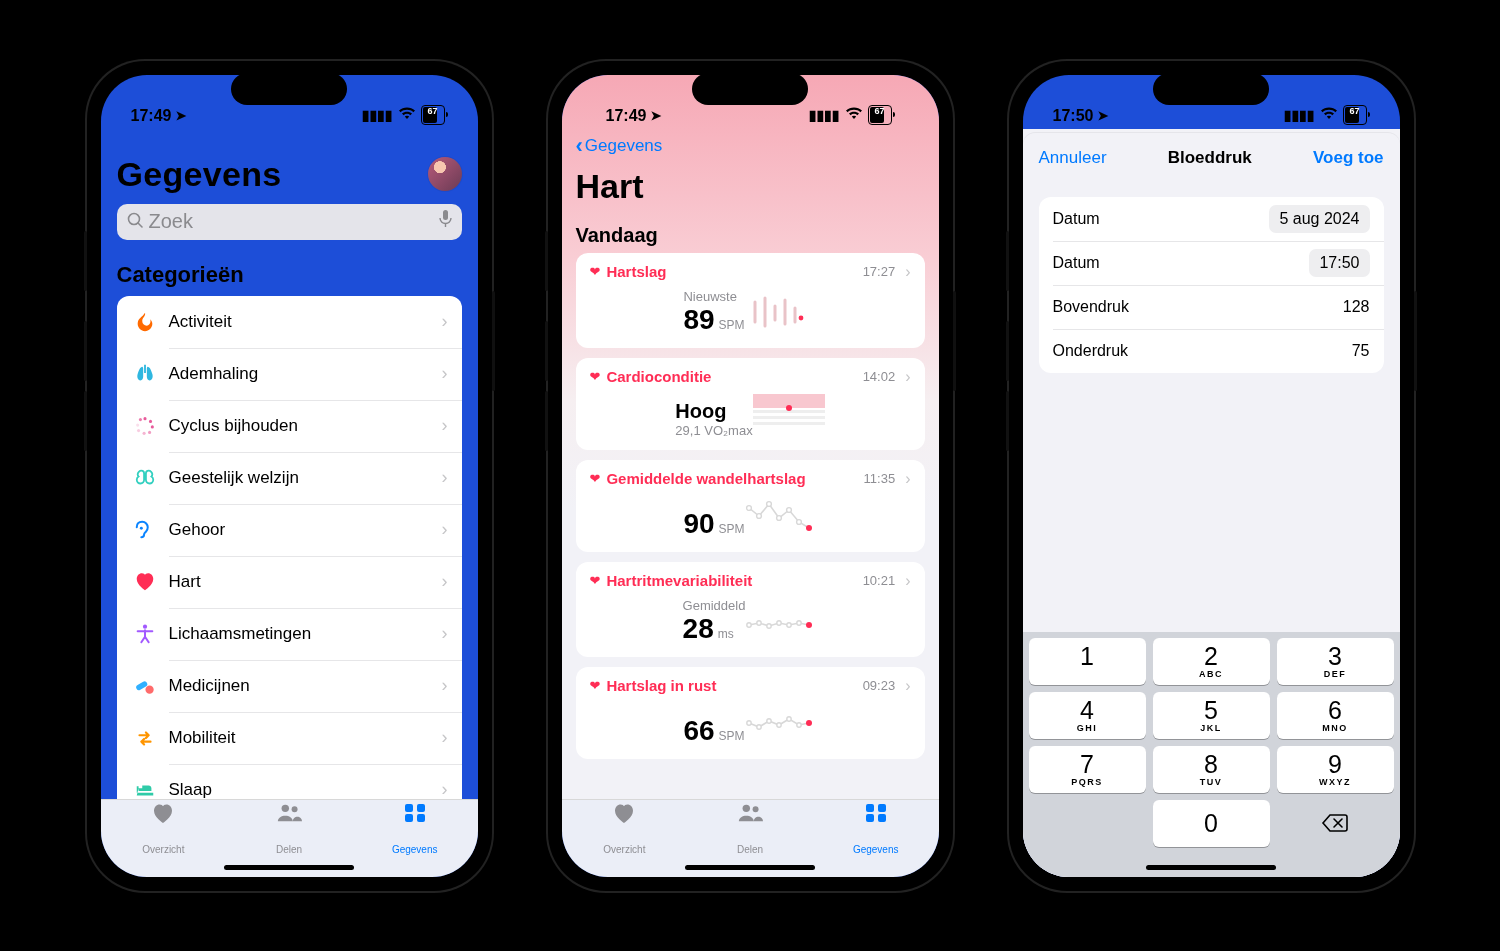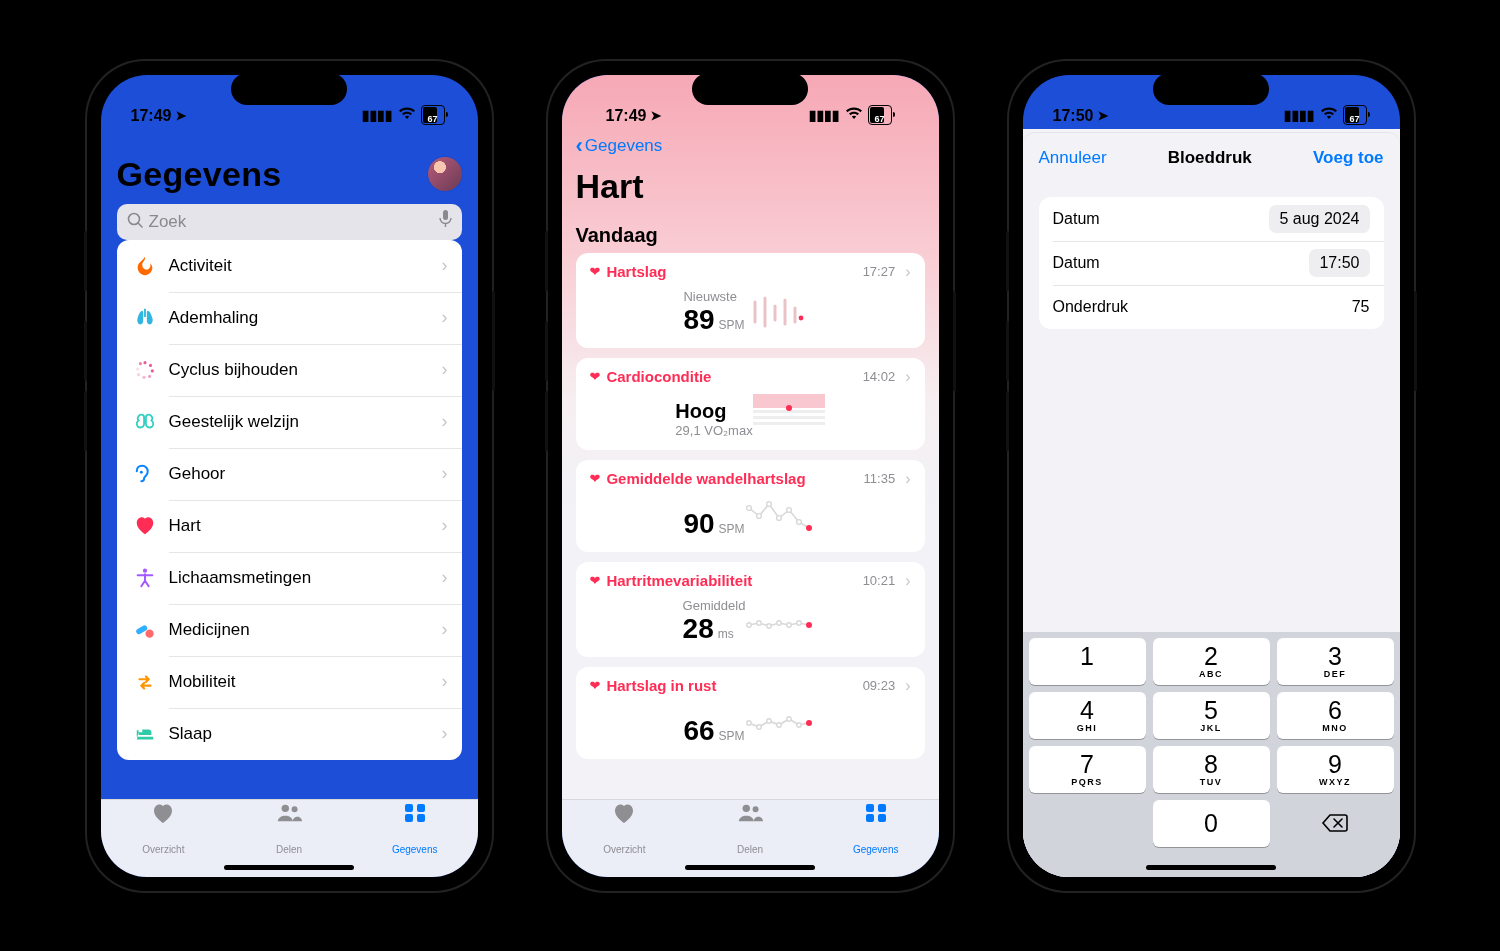--- a/index.html
+++ b/index.html
@@ -44,21 +44,21 @@
   
   .status-bar {
     height:54px; display:flex; align-items:flex-end; justify-content:space-between;
     padding:0 30px 4px; font-size:16px; font-weight:600; color:#000;
   }
   .status-left { display:flex; align-items:center; gap:4px;}
   .loc-icon   { font-size:13px; }
   .status-right { display:flex; align-items:center; gap:5px;}
   .sig, .wifi { font-size:14px; }
   .bat { display:inline-flex; align-items:center; gap:1px;}
-  .bat-body{ width:24px;height:20px;border:1.5px solid #000;border-radius:4px;position:relative; font-size:9px; font-weight:700; display:flex; align-items:flex-end; justify-content:center;}
+  .bat-body{ width:24px;height:20px;border:1.5px solid #000;border-radius:4px;position:relative; font-size:9px; font-weight:700; display:flex; align-items:flex-start; justify-content:center;}
   .bat-body::before{content:"";position:absolute;left:1px;top:1px;bottom:1px;width:65%;background:#000;border-radius:2px;z-index:0;}
   .bat-body span{position:relative;z-index:1;color:#fff;}
   .bat-tip{width:2px;height:5px;background:#000;border-radius:0 2px 2px 0;}
 
   .home-ind { position:absolute; bottom:7px; left:50%; transform:translateX(-50%);
     width:130px;height:5px;background:#000;border-radius:3px;z-index:5;}
 
   
   .tabbar {
     height:78px; background:rgba(249,249,249,.94); border-top:1px solid #d8d8d8;
@@ -72,21 +72,21 @@
   
   .content1 { flex:1; overflow:hidden; padding:0 16px;}
   .hdr1 { display:flex; justify-content:space-between; align-items:center; margin-top:26px;}
   .title-lg { font-size:34px; font-weight:700; letter-spacing:.3px;}
   .avatar{ width:34px;height:34px;border-radius:50%;
     background: radial-gradient(circle at 35% 30%, #f7c6b0 18%, transparent 19%),
                 linear-gradient(135deg,#b85a7a,#6a3b55);
     box-shadow:0 0 0 1px rgba(0,0,0,.05);}
   .search { display:flex; align-items:center; gap:6px; background:#e4e4ea; border-radius:10px;
     height:36px; margin-top:10px; padding:0 10px; color:#8a8a8e;}
-  .search input{ flex:1; border:none; background:transparent; font-size:17px; color:#444;}
+  .search input{ flex:1; border:none; background:transparent; font-size:20px; color:#444;}
   .search input::placeholder{color:#8a8a8e;}
   .mic{font-size:17px;}
 
   .sect-title{ font-size:22px; font-weight:700; margin-top:22px; margin-bottom:8px;}
 
   .cat-list { background:#fff; border-radius:12px; overflow:hidden;}
   .cat-row { display:flex; align-items:center; height:52px; padding:0 14px; position:relative;}
   .cat-row + .cat-row::before{content:"";position:absolute;left:52px;right:0;top:0;height:1px;background:#e6e6e8;}
   .cat-icon{ width:28px; display:flex; justify-content:center; font-size:20px;}
   .cat-label{ flex:1; font-size:17px; margin-left:10px;}
@@ -179,20 +179,21 @@
         <input placeholder="Zoek" style="">
         <span class="mic">
           <svg width="13" height="18" viewBox="0 0 13 18">
               <rect x="4" y="0" width="5" height="10" rx="2.5" fill="#8a8a8e"></rect>
               <path d="M1 8 a5.5 5.5 0 0 0 11 0" fill="none" stroke="#8a8a8e" stroke-width="1.4"></path>
               <line x1="6.5" y1="13.5" x2="6.5" y2="17" stroke="#8a8a8e" stroke-width="1.4"></line>
             </svg>
         </span>
       </div>
 
+      <div class="sect-title">Categorieën</div>
       <div class="cat-list">
           <div class="cat-row">
             <span class="cat-icon">
               <svg width="22" height="22" viewBox="0 0 24 24">
                 <path fill="#ff6a00" d="M12 2c1 4-3 5-3 9 0 3 2 5 5 5 2 0 4-2 4-5 0-1-.4-2-.4-2 .9 1 2.4 2.5 2.4 5 0 4.4-3.6 8-8 8s-8-3.6-8-8c0-6 5-7 8-12z"></path>
               </svg>
             </span>
             <span class="cat-label">Activiteit</span>
             <span class="chev">›</span>
           </div>
@@ -543,20 +544,24 @@
         <div class="form" id="form-rows">
             <div class="frow">
               <span class="flabel">Datum</span>
               <span class="fval pill">5 aug 2024</span>
             </div>
             <div class="frow">
               <span class="flabel">Datum</span>
               <span class="fval pill">17:50</span>
             </div>
             <div class="frow">
+              <span class="flabel">Bovendruk</span>
+              <span class="fval">128</span>
+            </div>
+            <div class="frow">
               <span class="flabel">Onderdruk</span>
               <span class="fval">75</span>
             </div>
           </div>
 
         <div class="keypad" id="keypad">
             <div class="key">
               <div class="key-num">1</div>
               <div class="key-sub">&nbsp;</div>
             </div>

